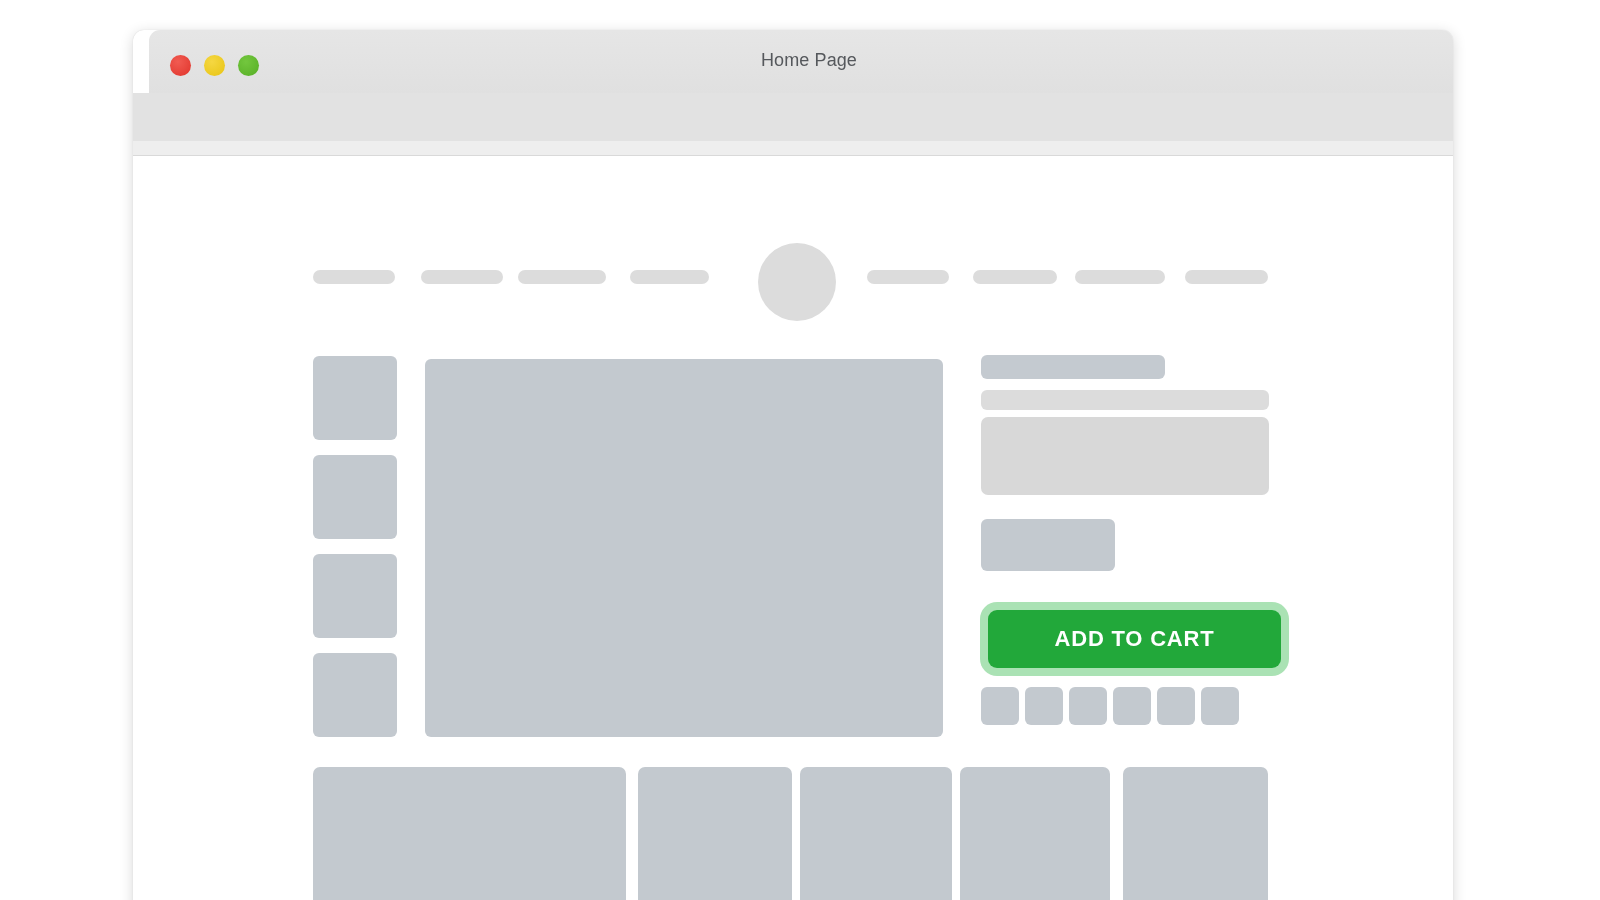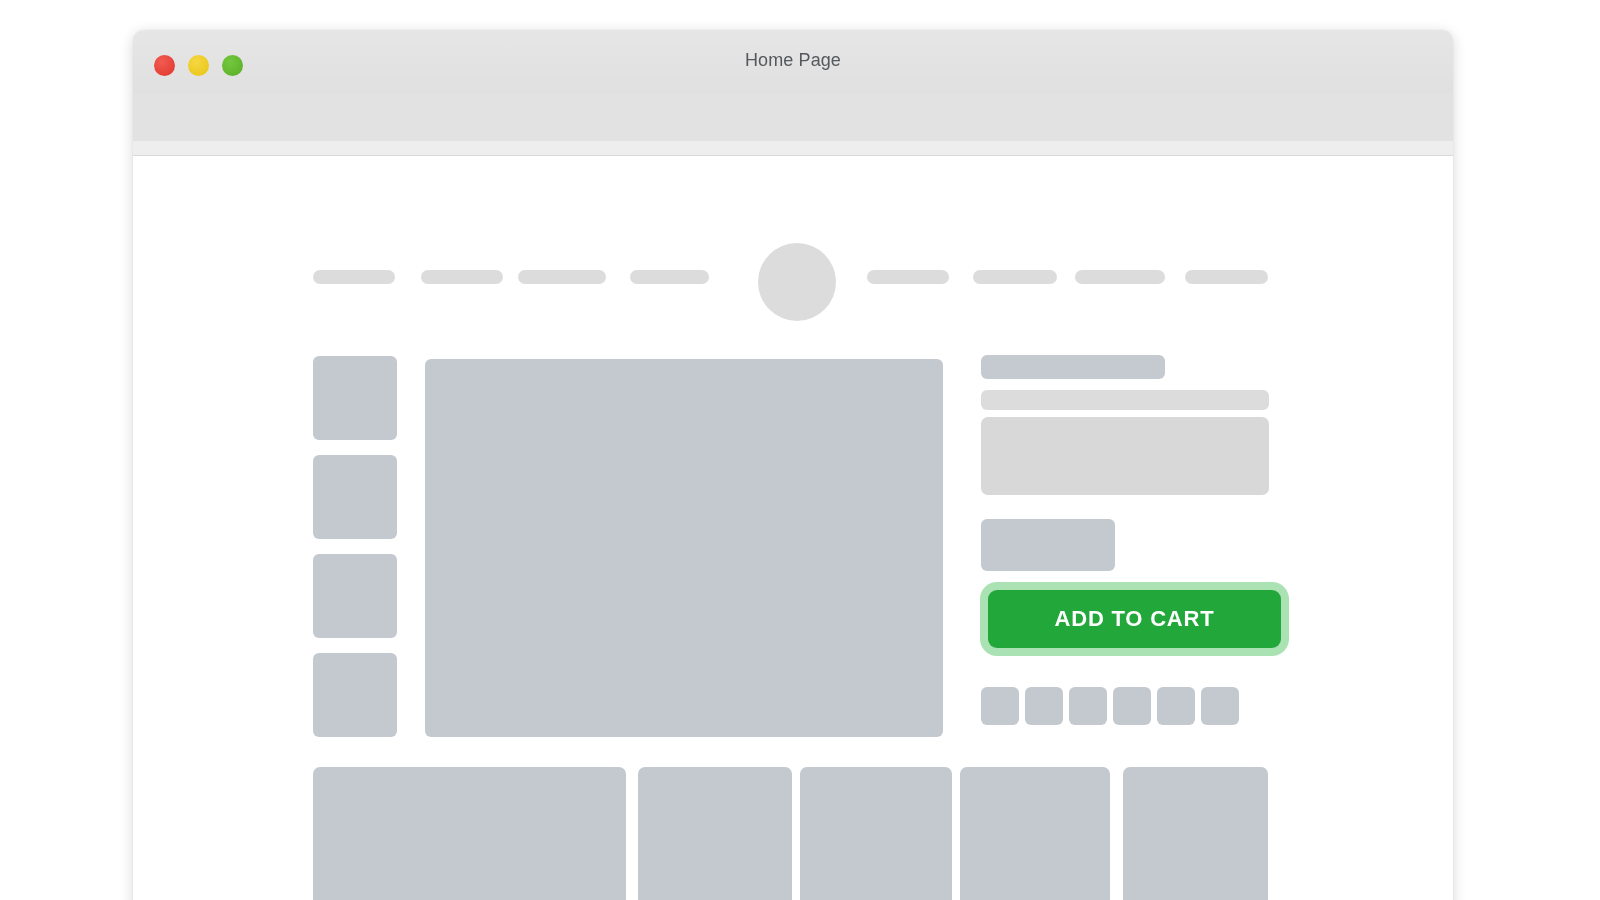--- a/index.html
+++ b/index.html
@@ -23,21 +23,21 @@
     height: 900px;
     background: #ffffff;
     border-radius: 11px 11px 0 0;
     box-shadow: 0 3px 14px rgba(0,0,0,0.16), 0 0 1px rgba(0,0,0,0.18);
     overflow: hidden;
   }
 
   
   #titlebar {
     position: absolute;
-    left: 0; top: 0;
+    left: 16px; top: 0;
     width: 1320px;
     height: 63px;
     background: linear-gradient(to bottom, #e6e6e6 0%, #e0e0e0 100%);
     border-radius: 11px 11px 0 0;
   }
   #window-title {
     position: absolute;
     left: 0; top: 20px;
     width: 1320px;
     text-align: center;
@@ -175,21 +175,21 @@
     position: absolute;
     left: 848px; top: 363px;
     width: 134px; height: 52px;
     background: #c3c9cf;
     border-radius: 6px;
   }
 
   
   #add-to-cart-button {
     position: absolute;
-    left: 855px; top: 434px;
+    left: 855px; top: 454px;
     width: 293px; height: 58px;
     background: #22a83a;
     border: none;
     border-radius: 9px;
     box-shadow: 0 0 0 8px rgba(118, 208, 134, 0.62);
     color: #ffffff;
     font-family: "Liberation Sans", sans-serif;
     font-size: 22px;
     font-weight: bold;
     letter-spacing: 0.8px;

